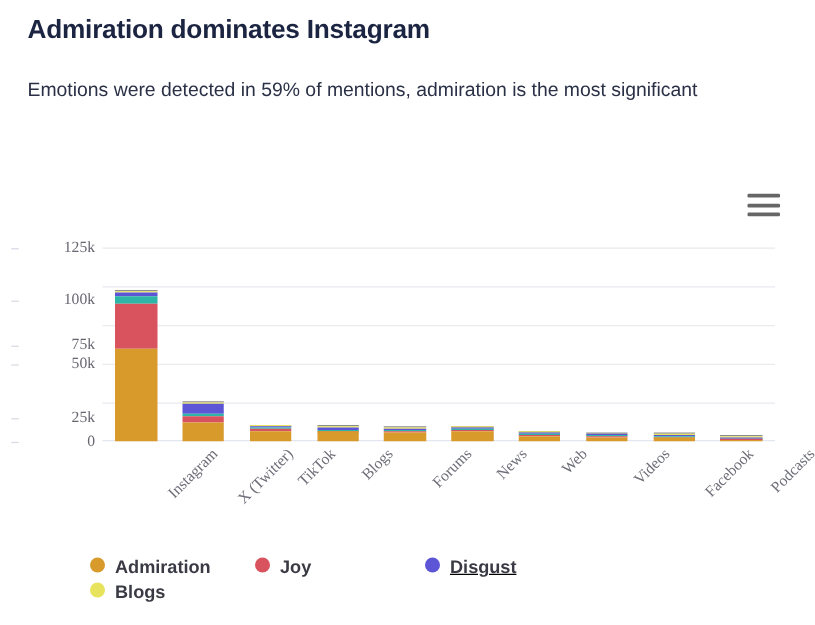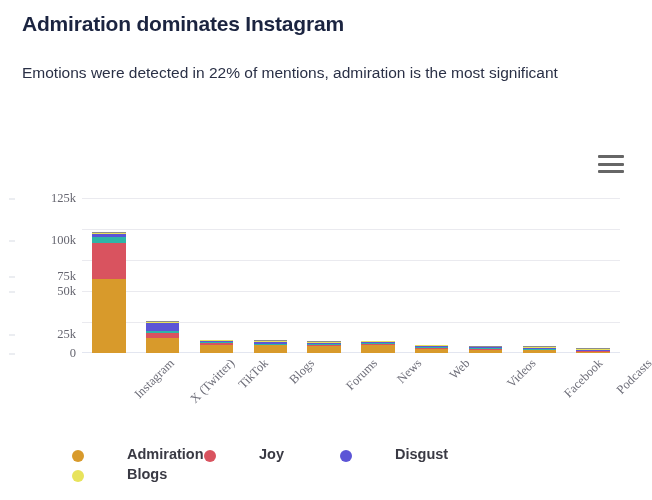--- a/index.html
+++ b/index.html
@@ -159,50 +159,49 @@
     top: 444px;
     width: 560px;
   }
   .legend-row {
     display: flex;
     height: 20px;
     align-items: center;
   }
   .legend-item {
     display: flex;
-    align-items: flex-end;
+    align-items: flex-start;
     cursor: pointer;
-    gap: 35px;
   }
   .legend-swatch {
     width: 12px;
     height: 12px;
     border-radius: 50%;
     flex: none;
   }
   .legend-label {
     margin-left: 8px;
     font-size: 14.5px;
     font-weight: bold;
     color: #3a3a44;
     white-space: nowrap;
   }
   .li-0 { width: 132px; }
   .li-1 { width: 136px; }
   .li-2 { width: 138px; }
-  .li-3 { width: 120px; }
+  .li-3 { width: 120px; text-decoration: underline; }
 </style>
 </head>
 <body>
 
 <div class="widget">
 
   <div class="chart-title">Admiration dominates Instagram</div>
 
-  <div class="chart-subtitle">Emotions were detected in 22% of mentions, admiration is the most significant</div>
+  <div class="chart-subtitle">Emotions were detected in 59% of mentions, admiration is the most significant</div>
 
   <button class="menu-button" aria-label="Chart context menu">
     <span></span>
     <span></span>
     <span></span>
   </button>
 
   <div class="plot">
     <div class="plot-area" id="gridlines">
       <div class="axis-baseline"></div>

